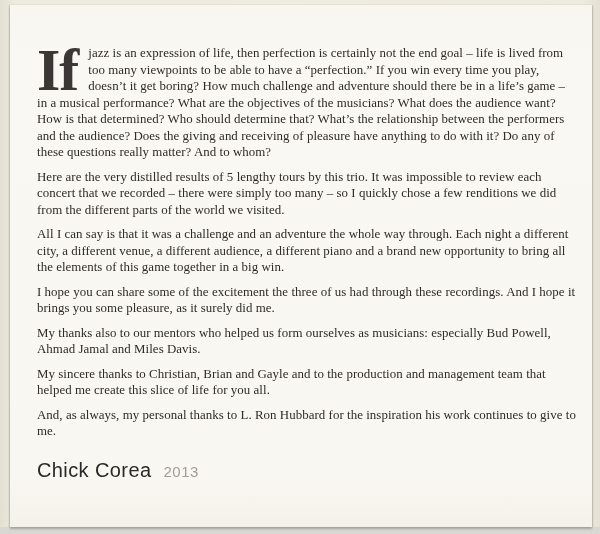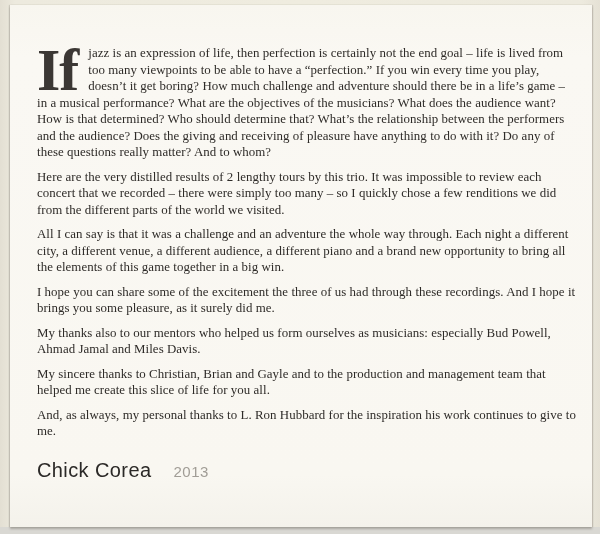--- a/index.html
+++ b/index.html
@@ -45,21 +45,20 @@
     line-height: 44px;
     color: #3b3734;
     margin: 3px 10px 0 0;
     letter-spacing: -1px;
   }
   .signature {
     margin-top: 22px;
     font-family: "Liberation Sans", sans-serif;
     display: flex;
     align-items: baseline;
-    gap: 10px;
   }
   .sig-name {
     font-size: 20px;
     font-weight: 500;
     color: #2b2927;
     letter-spacing: 0.4px;
   }
   .sig-year {
     font-size: 15px;
     color: #a19d96;
@@ -68,21 +67,21 @@
   }
 </style>
 </head>
 <body>
 
 <div class="stage">
   <div class="bottom-strip"></div>
   <div class="card">
     <div class="notes">
       <p class="para"><span class="dropcap">If</span><span>jazz is an expression of life, then perfection is certainly not the end goal – life is lived from too many viewpoints to be able to have a “perfection.” If you win every time you play, doesn’t it get boring? How much challenge and adventure should there be in a life’s game – in a musical performance? What are the objectives of the musicians? What does the audience want? How is that determined? Who should determine that? What’s the relationship between the performers and the audience? Does the giving and receiving of pleasure have anything to do with it? Do any of these questions really matter? And to whom?</span></p>
-      <p class="para">Here are the very distilled results of 2 lengthy tours by this trio. It was impossible to review each concert that we recorded – there were simply too many – so I quickly chose a few renditions we did from the different parts of the world we visited.</p>
+      <p class="para">Here are the very distilled results of 5 lengthy tours by this trio. It was impossible to review each concert that we recorded – there were simply too many – so I quickly chose a few renditions we did from the different parts of the world we visited.</p>
       <p class="para">All I can say is that it was a challenge and an adventure the whole way through. Each night a different city, a different venue, a different audience, a different piano and a brand new opportunity to bring all the elements of this game together in a big win.</p>
       <p class="para">I hope you can share some of the excitement the three of us had through these recordings. And I hope it brings you some pleasure, as it surely did me.</p>
       <p class="para">My thanks also to our mentors who helped us form ourselves as musicians: especially Bud Powell, Ahmad Jamal and Miles Davis.</p>
       <p class="para">My sincere thanks to Christian, Brian and Gayle and to the production and management team that helped me create this slice of life for you all.</p>
       <p class="para">And, as always, my personal thanks to L. Ron Hubbard for the inspiration his work continues to give to me.</p>
       <div class="signature">
         <span class="sig-name">Chick Corea</span>
         <span class="sig-year">2013</span>
       </div>
     </div>

